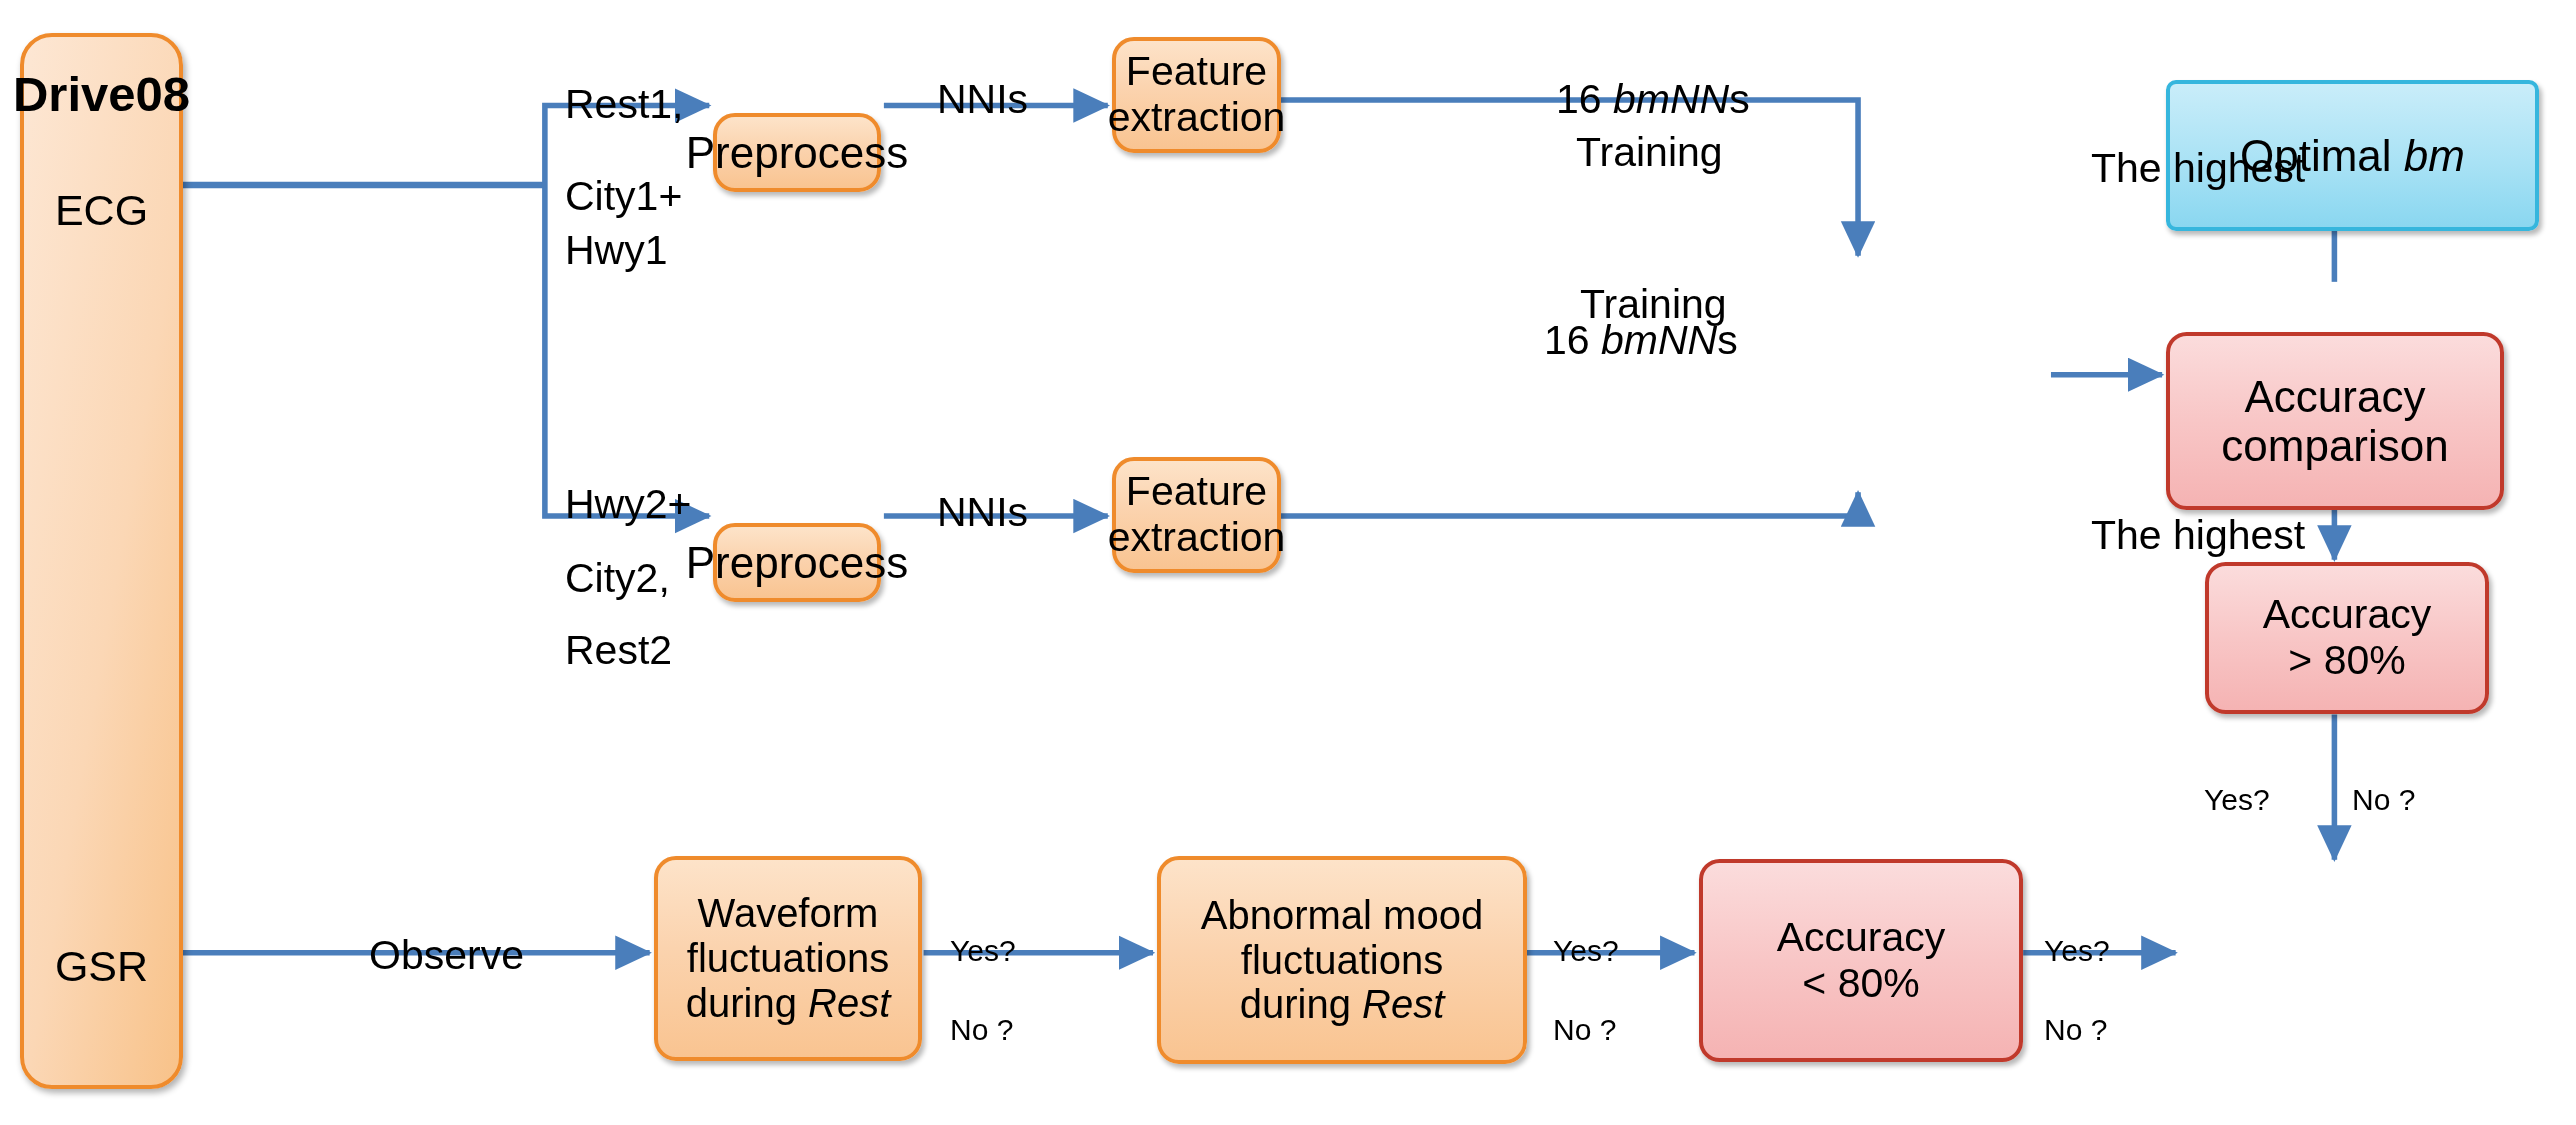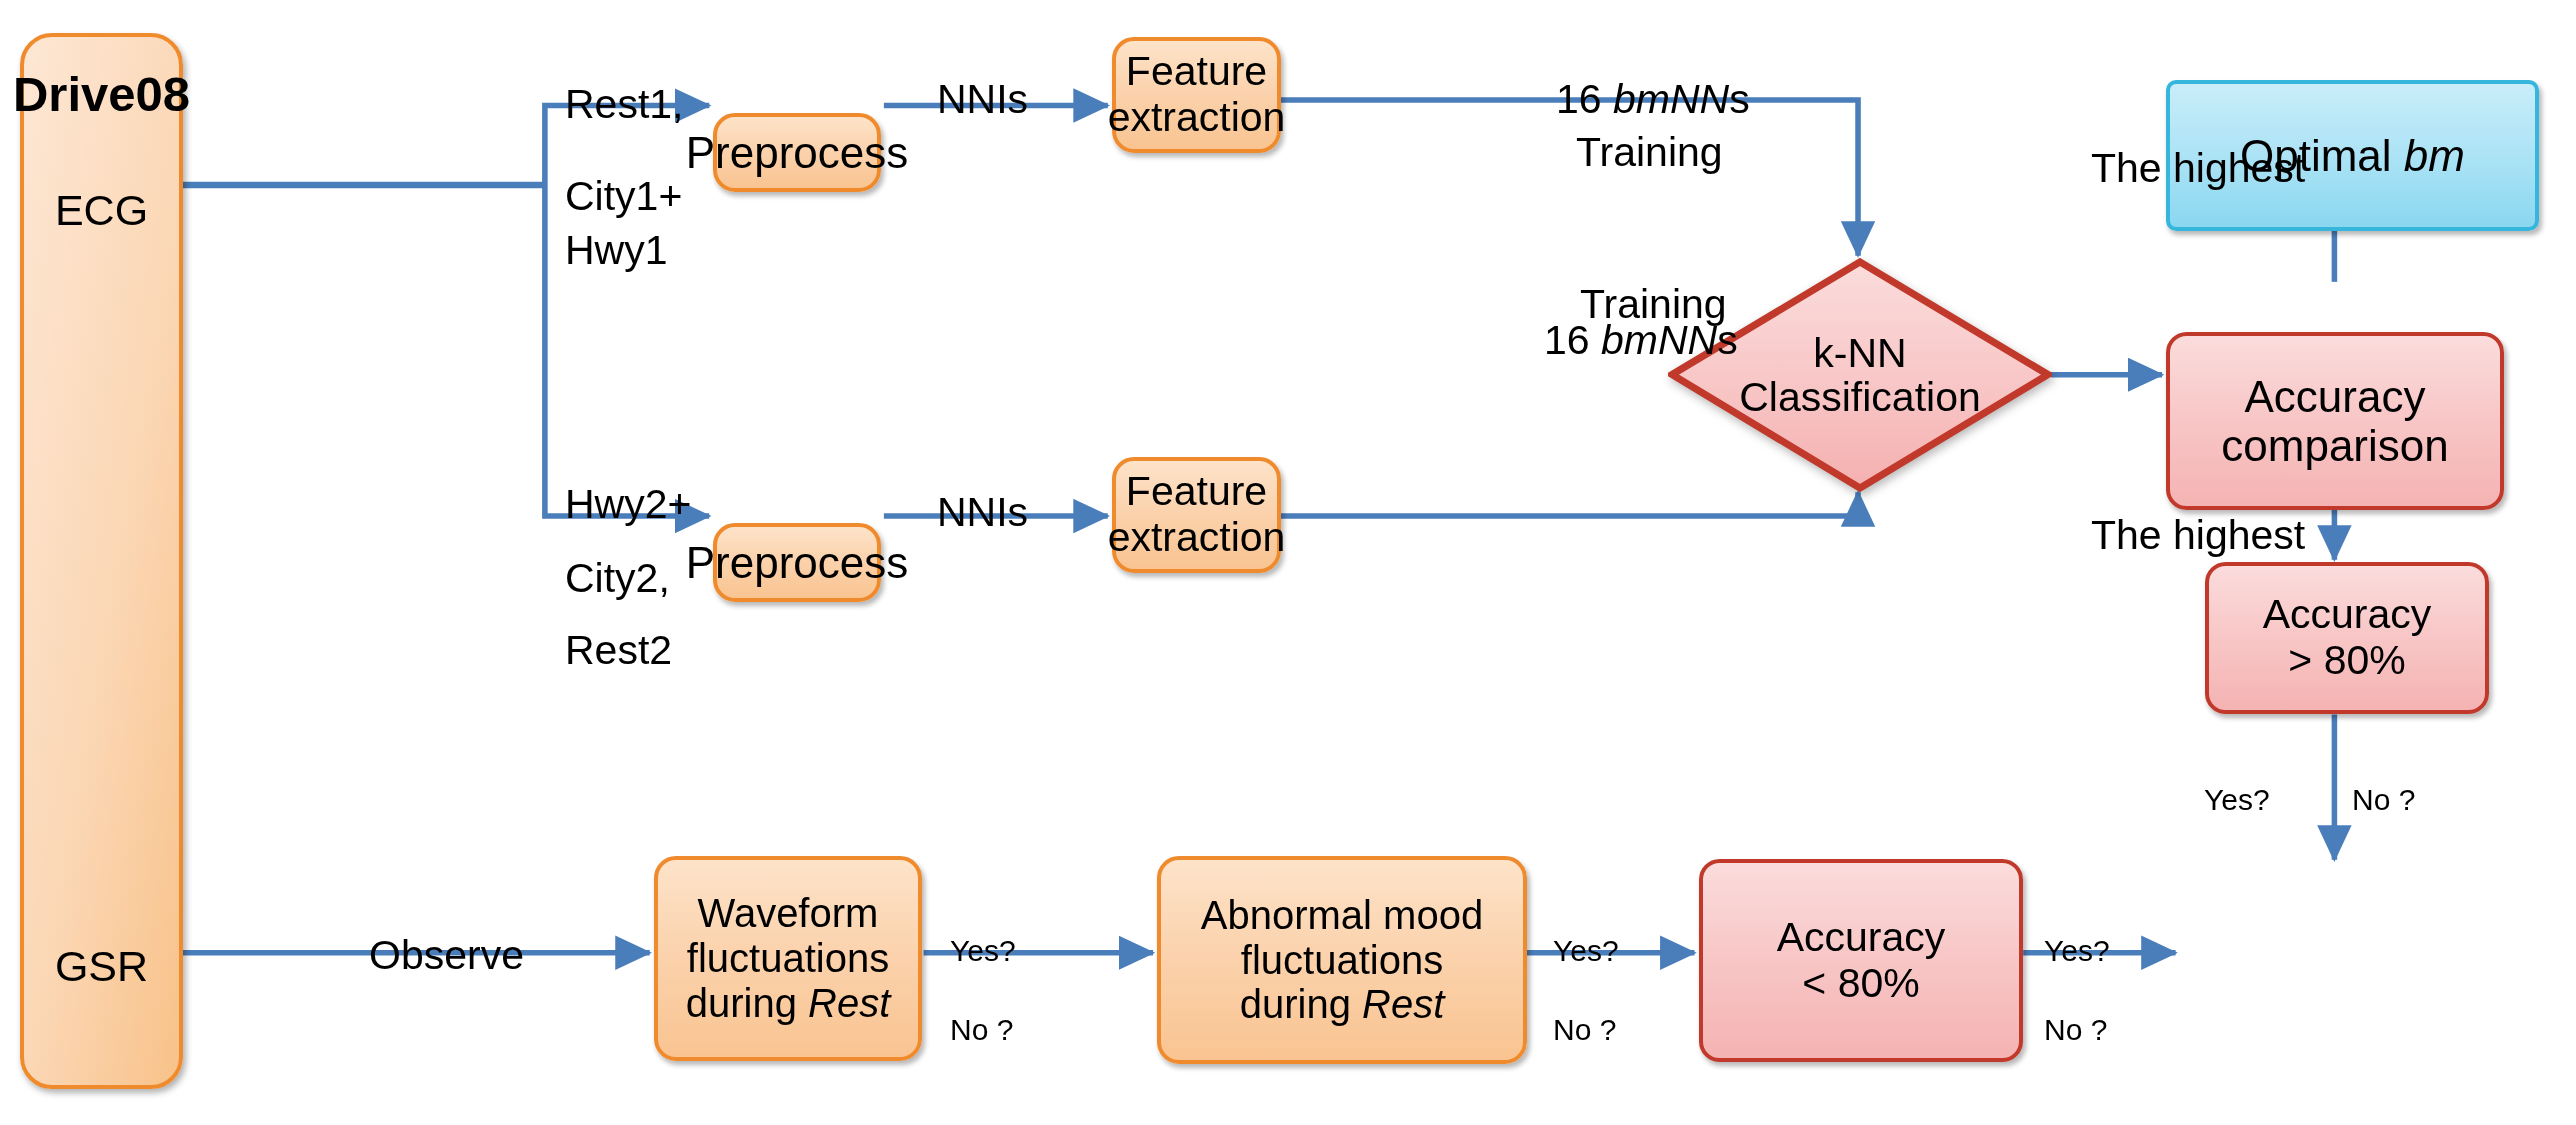--- a/index.html
+++ b/index.html
@@ -140,36 +140,20 @@
     <span>extraction</span>
   </div>
 
   <div class="node n-orange t56" style="left:713px;top:475px;width:168px;height:79px;">Preprocess</div>
 
   <div class="node n-orange t52" style="left:1112px;top:457px;width:169px;height:116px;flex-direction:column;">
     <span>Feature</span>
     <span>extraction</span>
   </div>
 
-  <div class="diamond" style="left:1668px;top:258px;width:384px;height:234px;">
-    <svg width="384" height="234" viewBox="0 0 484 295" style="position:absolute;left:0;top:0;filter:drop-shadow(2.4px 4px 4.8px rgba(0,0,0,0.28));">
-      <defs>
-        <linearGradient id="dg" x1="0" y1="0" x2="0" y2="1">
-          <stop offset="0%" stop-color="#fbdcdc"></stop>
-          <stop offset="55%" stop-color="#f8c6c6"></stop>
-          <stop offset="100%" stop-color="#f5b0b0"></stop>
-        </linearGradient>
-      </defs>
-      <polygon points="242,5 479,147 242,290 5,147" fill="url(#dg)" stroke="#c0392b" stroke-width="9"></polygon>
-    </svg>
-    <div class="dlabel t52" style="flex-direction:column;">
-      <span>k-NN</span>
-      <span>Classification</span>
-    </div>
-  </div>
 
   <div class="node n-blue t56" style="left:2166px;top:32px;width:373px;height:151px;border-radius:10px;">
     <span><span>Optimal </span><i>bm</i></span>
   </div>
 
   <div class="node n-pink t56" style="left:2166px;top:284px;width:338px;height:178px;flex-direction:column;">
     <span>Accuracy</span>
     <span>comparison</span>
   </div>
 

